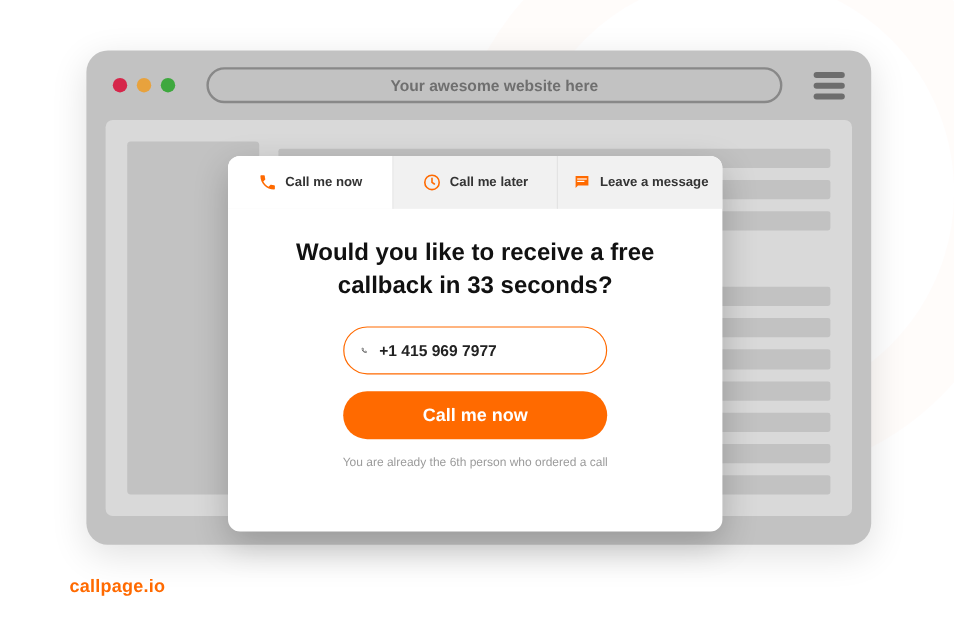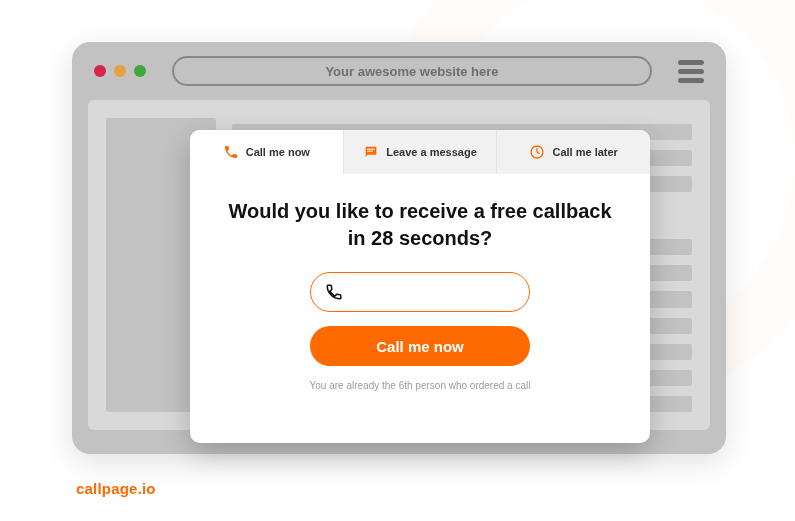--- a/index.html
+++ b/index.html
@@ -75,21 +75,21 @@
   }
   .rows{ flex:1; display:flex; flex-direction:column; gap:10px; padding-top:6px;}
   .row{ height:18px; background:#c2c2c2; border-radius:2px;}
   .rows .spacer{height:30px; background:transparent;}
 
   
   .popup {
     position:absolute;
     top:130px;
     left:190px;
-    width:460px;
+    width:412px;
     background:#fff;
     border-radius:10px;
     box-shadow:0 10px 28px rgba(0,0,0,0.22);
     overflow:hidden;
   }
   .tabs{
     display:flex;
     height:44px;
     background:#f1f1f1;
   }
@@ -151,21 +151,21 @@
     color:#fff;
     font-size:15px;
     font-weight:700;
     cursor:pointer;
   }
   .note1{font-size:10px;color:#9b9b9b;margin-bottom:32px;}
   .note2{font-size:10px;color:#9b9b9b;}
 
   .brand{
     position:absolute;
-    left:76px;
+    left:58px;
     bottom:24px;
     font-size:15px;
     font-weight:700;
     color:#ff6a00;
     letter-spacing:0.2px;
   }
 </style>
 </head>
 <body>
 
@@ -208,39 +208,40 @@
 <div class="popup">
   <div class="tabs">
     <div class="tab active">
       <svg viewBox="0 0 24 24">
           <path fill="#ff6a00" d="M6.6 10.8c1.4 2.8 3.8 5.1 6.6 6.6l2.2-2.2c.3-.3.7-.4 1-.2 1.2.4 2.4.6 3.7.6.6 0 1 .4 1 1V20c0 .6-.4 1-1 1C10.6 21 3 13.4 3 4c0-.6.4-1 1-1h3.5c.6 0 1 .4 1 1 0 1.3.2 2.5.6 3.7.1.4 0 .8-.3 1L6.6 10.8z"></path>
         </svg>
       <span>Call me now</span>
     </div>
     <div class="tab">
       <svg viewBox="0 0 24 24">
+          <circle cx="12" cy="12" r="9" fill="none" stroke="#ff6a00" stroke-width="2"></circle>
+          <path d="M12 7v5l3 2" fill="none" stroke="#ff6a00" stroke-width="2" stroke-linecap="round"></path>
+        </svg>
+      <span>Call me later</span>
+    </div>
+    <div class="tab">
+      <svg viewBox="0 0 24 24">
           <path fill="#ff6a00" d="M4 4h16v12H7l-3 3V4z"></path>
           <rect x="6" y="7" width="12" height="1.5" fill="#fff"></rect>
           <rect x="6" y="10" width="9" height="1.5" fill="#fff"></rect>
         </svg>
       <span>Leave a message</span>
     </div>
-    <div class="tab">
-      <svg viewBox="0 0 24 24">
-          <circle cx="12" cy="12" r="9" fill="none" stroke="#ff6a00" stroke-width="2"></circle>
-          <path d="M12 7v5l3 2" fill="none" stroke="#ff6a00" stroke-width="2" stroke-linecap="round"></path>
-        </svg>
-      <span>Call me later</span>
-    </div>
   </div>
   <div class="popup-body">
-    <div class="headline">Would you like to receive a free callback in 28 seconds?</div>
+    <div class="headline">Would you like to receive a free callback in 33 seconds?</div>
     <div class="phone-field">
       <svg viewBox="0 0 24 24">
           <path fill="none" stroke="#111" stroke-width="2" d="M6.6 10.8c1.4 2.8 3.8 5.1 6.6 6.6l2.2-2.2c.3-.3.7-.4 1-.2 1.2.4 2.4.6 3.7.6.6 0 1 .4 1 1V20c0 .6-.4 1-1 1C10.6 21 3 13.4 3 4c0-.6.4-1 1-1h3.5c.6 0 1 .4 1 1 0 1.3.2 2.5.6 3.7.1.4 0 .8-.3 1L6.6 10.8z"></path>
         </svg>
+      <input type="text" value="+1 415 969 7977" style="">
     </div>
     <button class="cta">Call me now</button>
     <div class="note1">You are already the 6th person who ordered a call</div>
   </div>
 </div>
 
 <div class="brand">callpage.io</div>
 
 </body></html>

